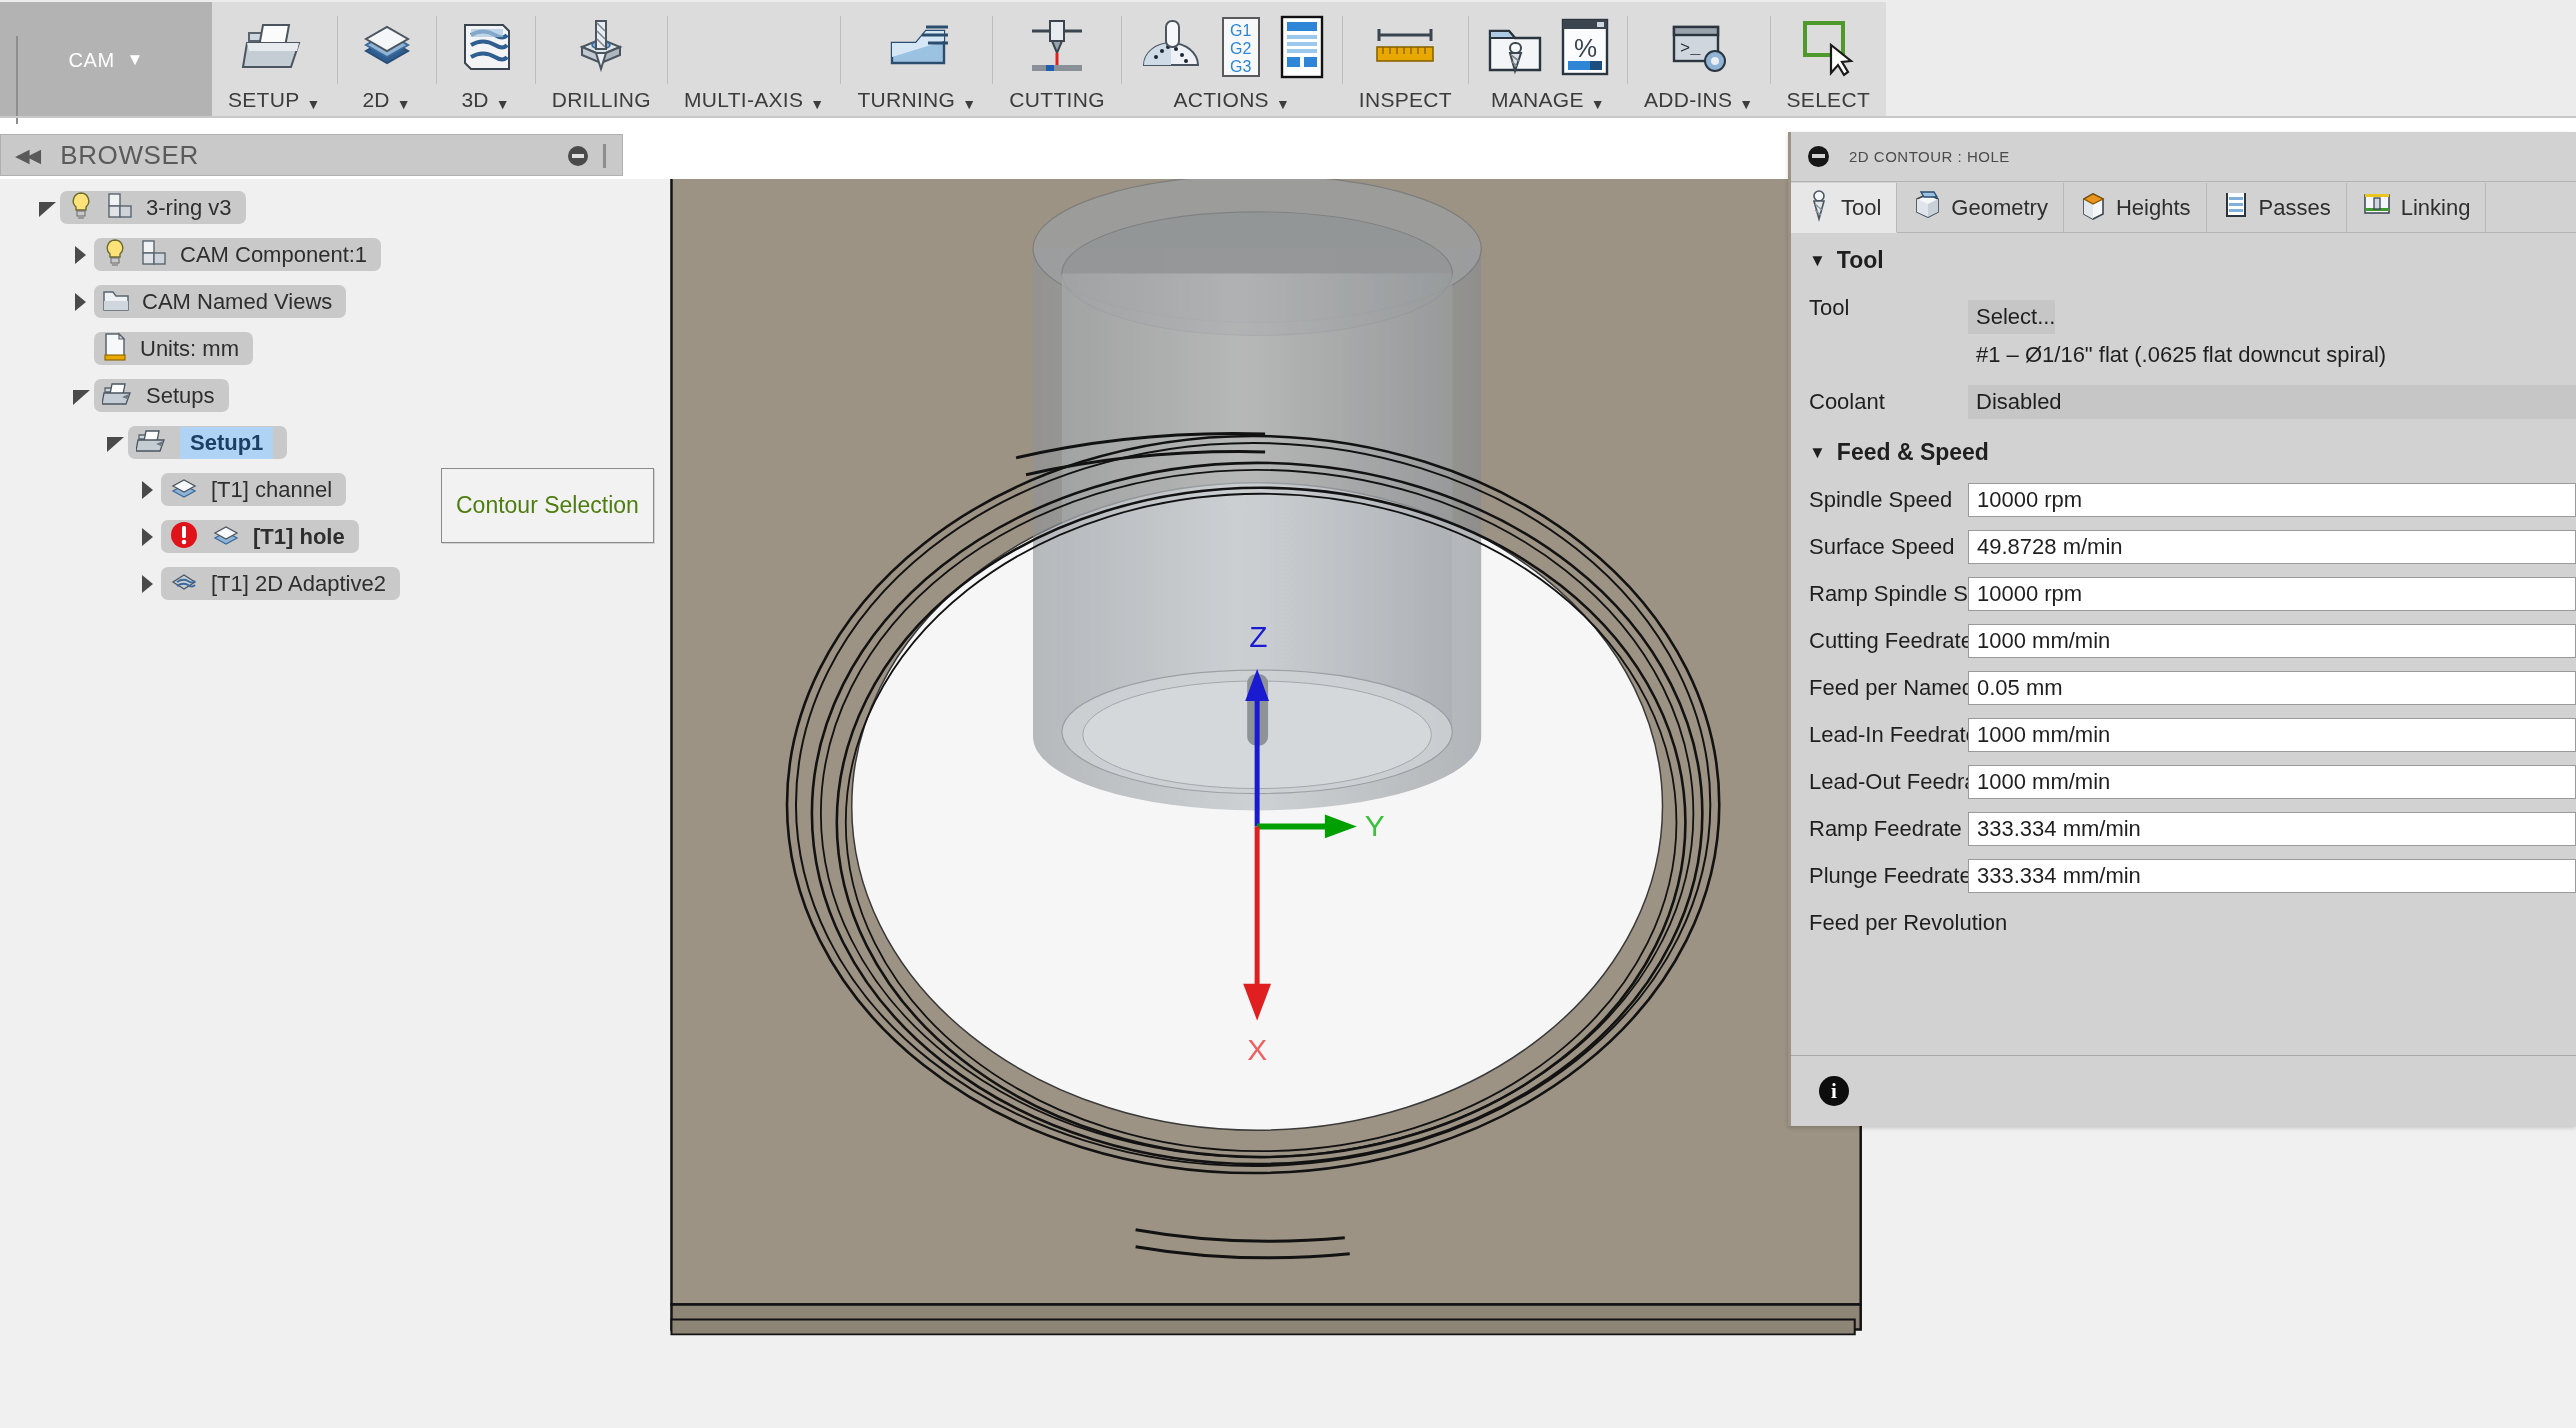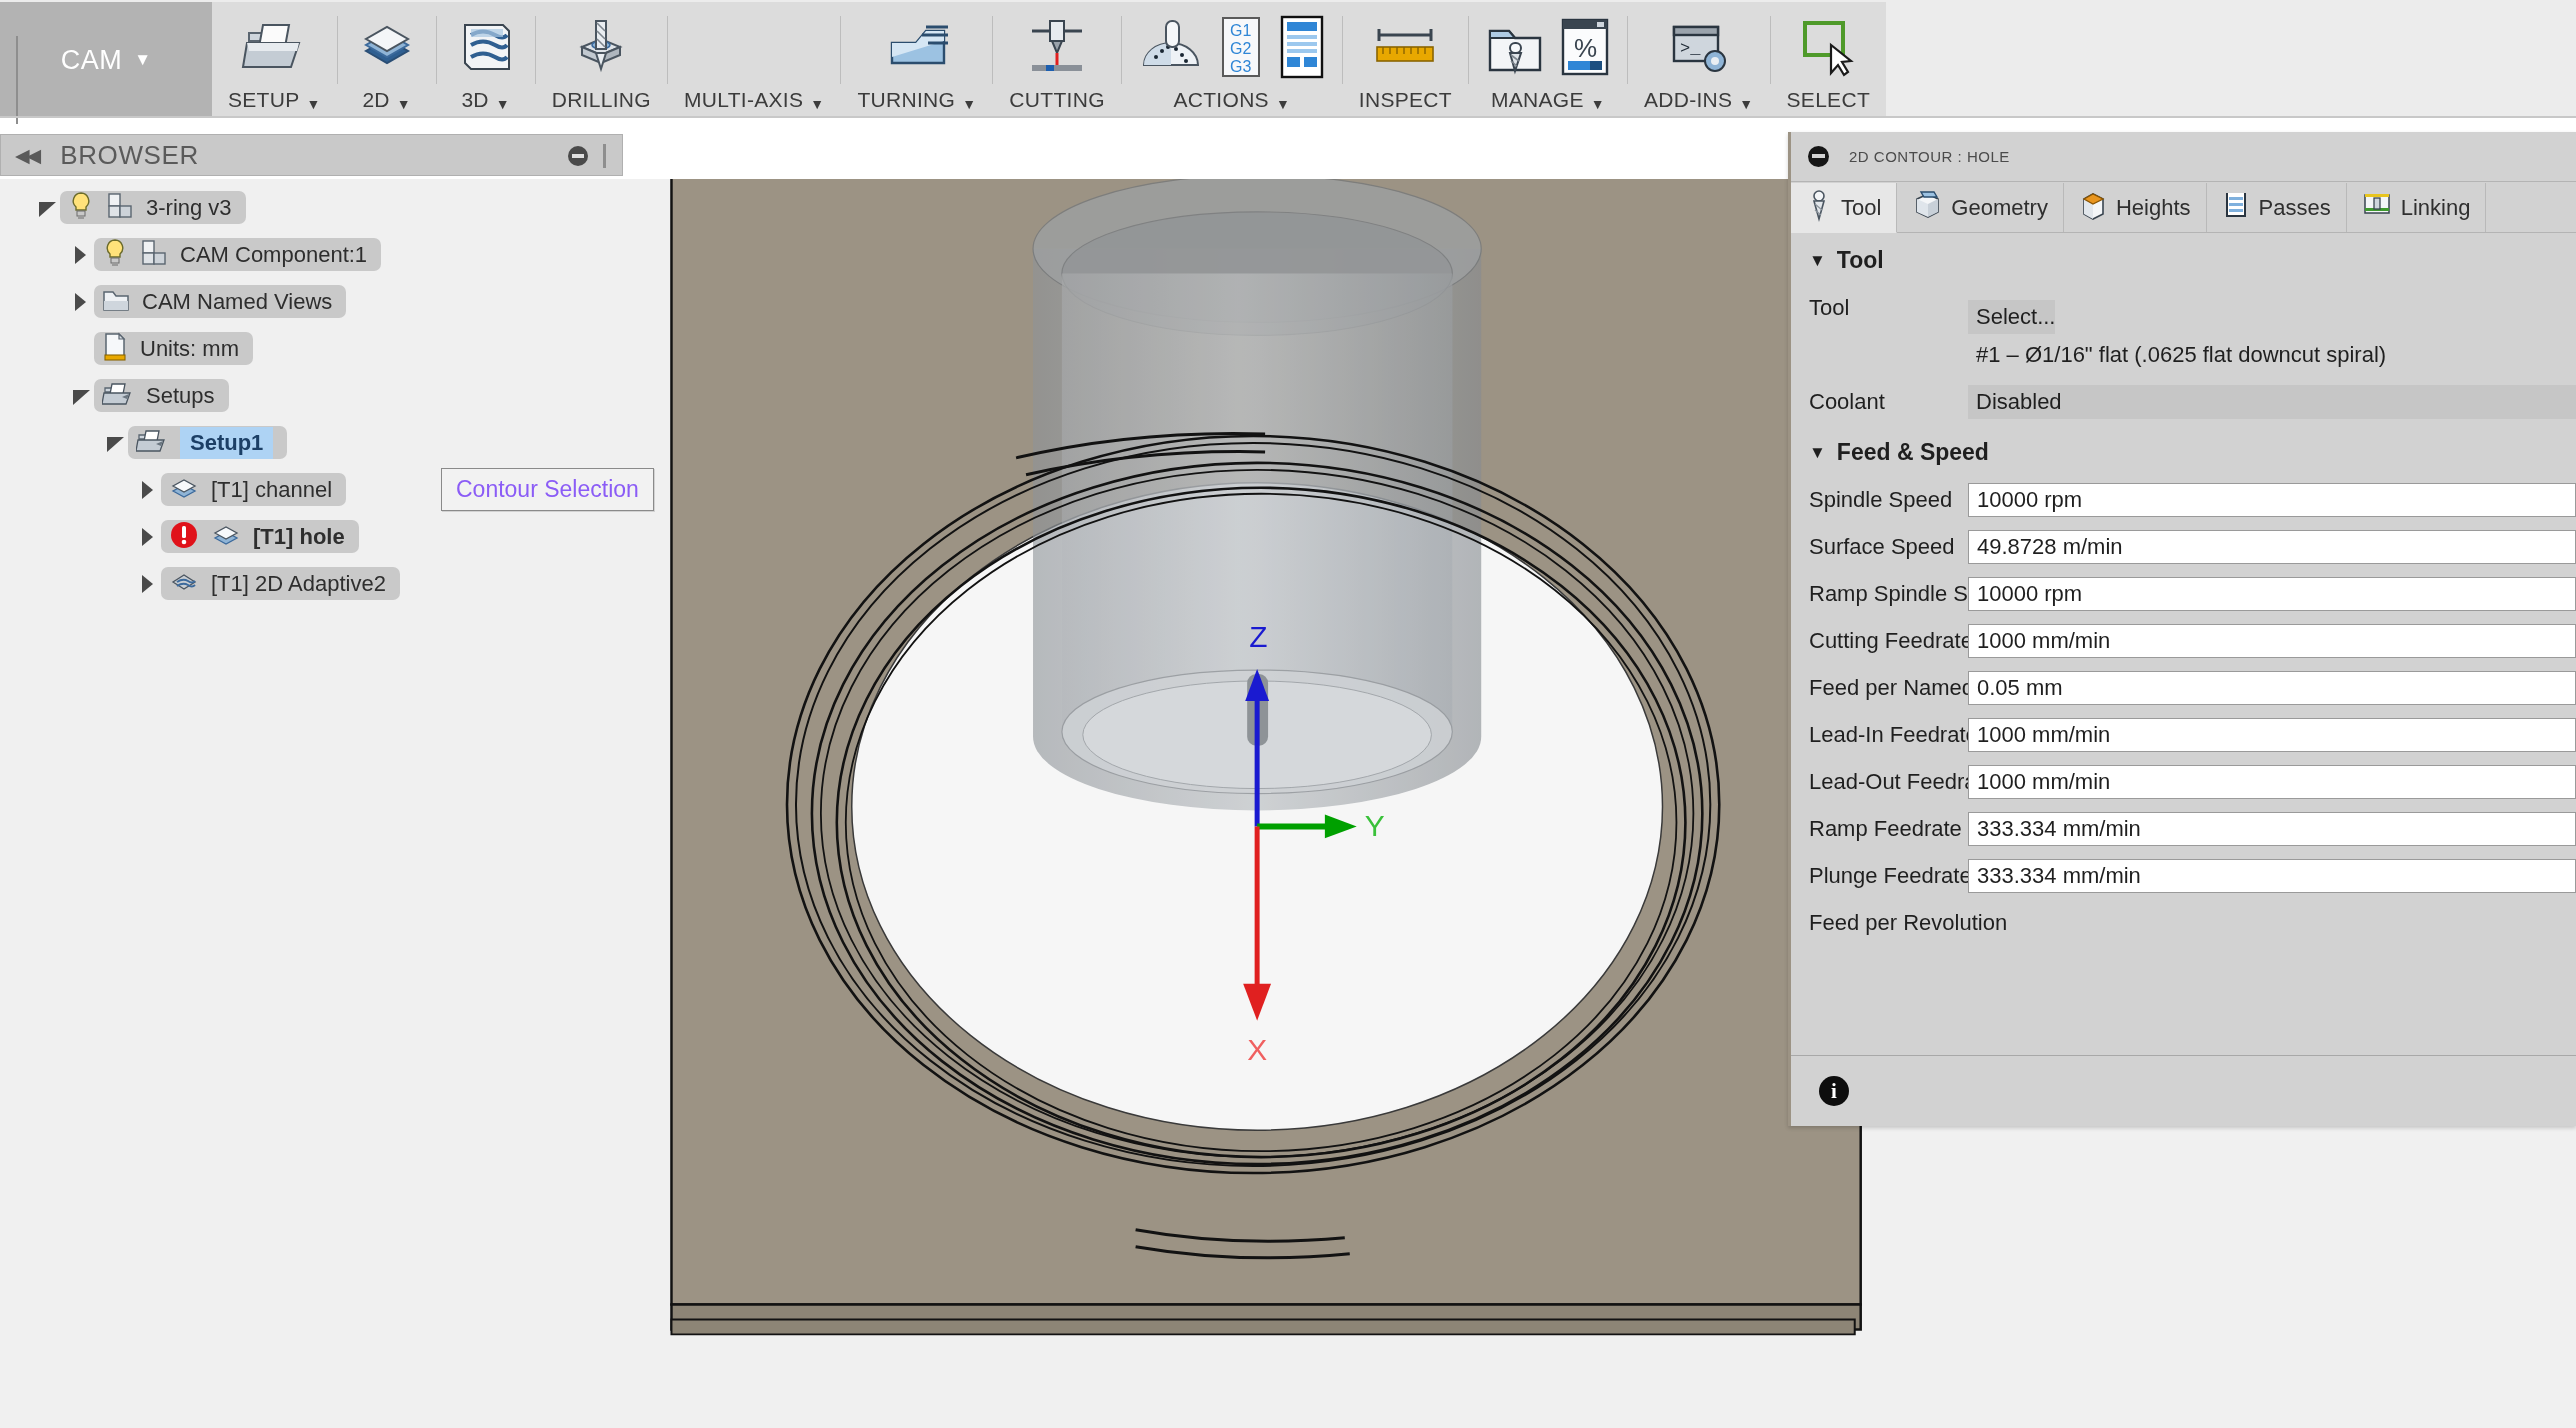--- a/index.html
+++ b/index.html
@@ -20,21 +20,21 @@
     position:absolute;left:0;top:2px;height:116px;
     display:flex;align-items:stretch;
     background:#dcdcdc;
   }
   .wsbtn{
     width:212px;background:#b3b3b3;display:flex;align-items:center;
     justify-content:center;position:relative;
   }
   .wsbtn .grip{position:absolute;left:16px;top:34px;width:8px;height:44px;}
   .wsbtn .grip i{display:inline-block;width:2px;height:44px;background:#8e8e8e;margin-right:4px;vertical-align:top;}
-  .wsbtn .lbl{color:#fff;font-size:27px;letter-spacing:0.5px;font-weight:400;}
+  .wsbtn .lbl{color:#fff;font-size:20px;letter-spacing:0.5px;font-weight:400;}
   .wsbtn .caret{color:#fff;font-size:17px;margin-left:12px;}
 
   .rgroup{
     display:flex;flex-direction:column;align-items:center;justify-content:flex-start;
     padding:0 16px;position:relative;min-width:60px;
   }
   .rgroup .icons{height:82px;display:flex;align-items:center;justify-content:center;gap:14px;padding-top:4px;}
   .rgroup .glabel{font-size:21px;color:#3c3c3c;letter-spacing:0.3px;white-space:nowrap;display:flex;align-items:flex-end;gap:7px;padding-bottom:6px;}
   .rgroup .glabel .caret{font-size:14px;}
   .rsep{width:1px;background:#bdbdbd;margin:14px 0 34px 0;}
@@ -83,21 +83,21 @@
     padding:0 14px 0 8px;gap:12px;border-radius:7px;
   }
   .tlabelbox.sel .tname{background:#aed3f4;color:#1c3f66;font-weight:bold;padding:3px 10px;}
   .tname{font-size:22px;color:#2e2e2e;white-space:nowrap;}
   .tname.bold{font-weight:bold;}
 
   
   .tooltip{
     position:absolute;left:441px;top:468px;
     background:#f2f2f2;border:1px solid #8a8a8a;
-    padding:7px 14px;font-size:23px;color:#8b5cf6;white-space:nowrap;
+    padding:23px 14px;font-size:23px;color:#4d7c0f;white-space:nowrap;
     box-shadow:1px 1px 0 rgba(0,0,0,.12);
   }
 
   
   .viewport{position:absolute;left:0;top:179px;width:2576px;height:1249px;background:#f0f0f0;z-index:0;}
   .vp-svg{position:absolute;left:0;top:0;}
 
   
   .panel{
     position:absolute;left:1788px;top:132px;width:788px;height:994px;

